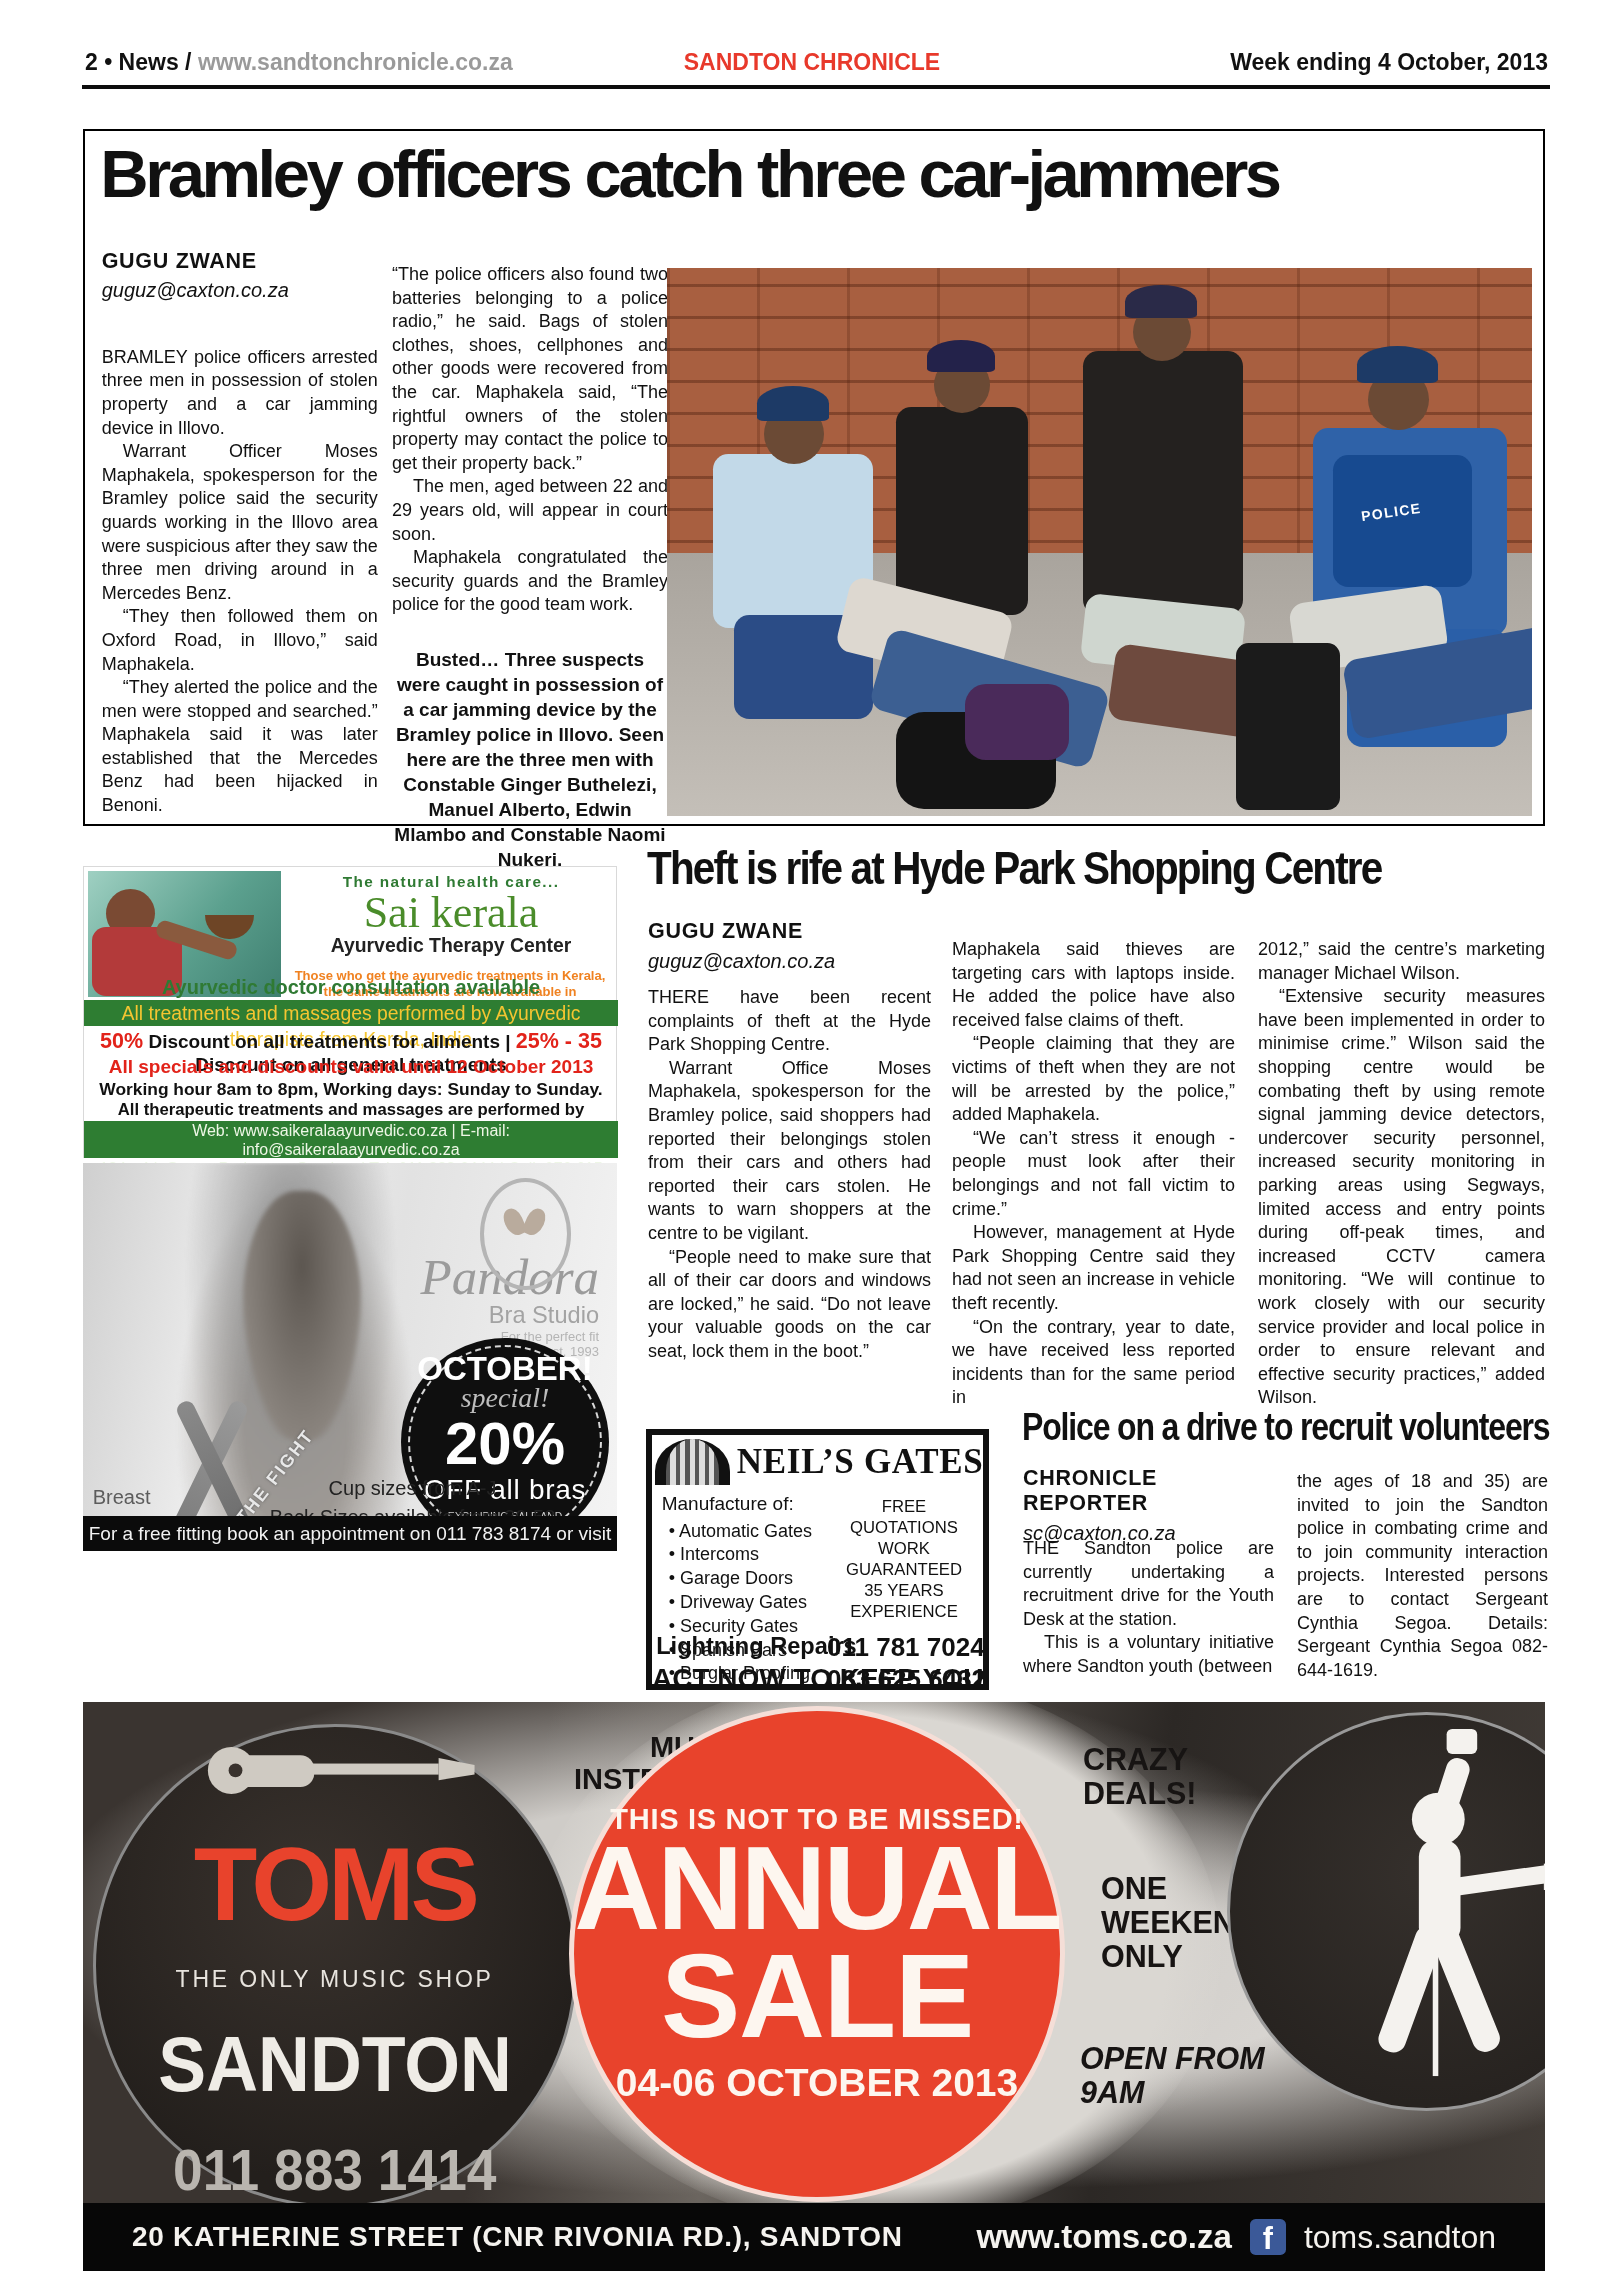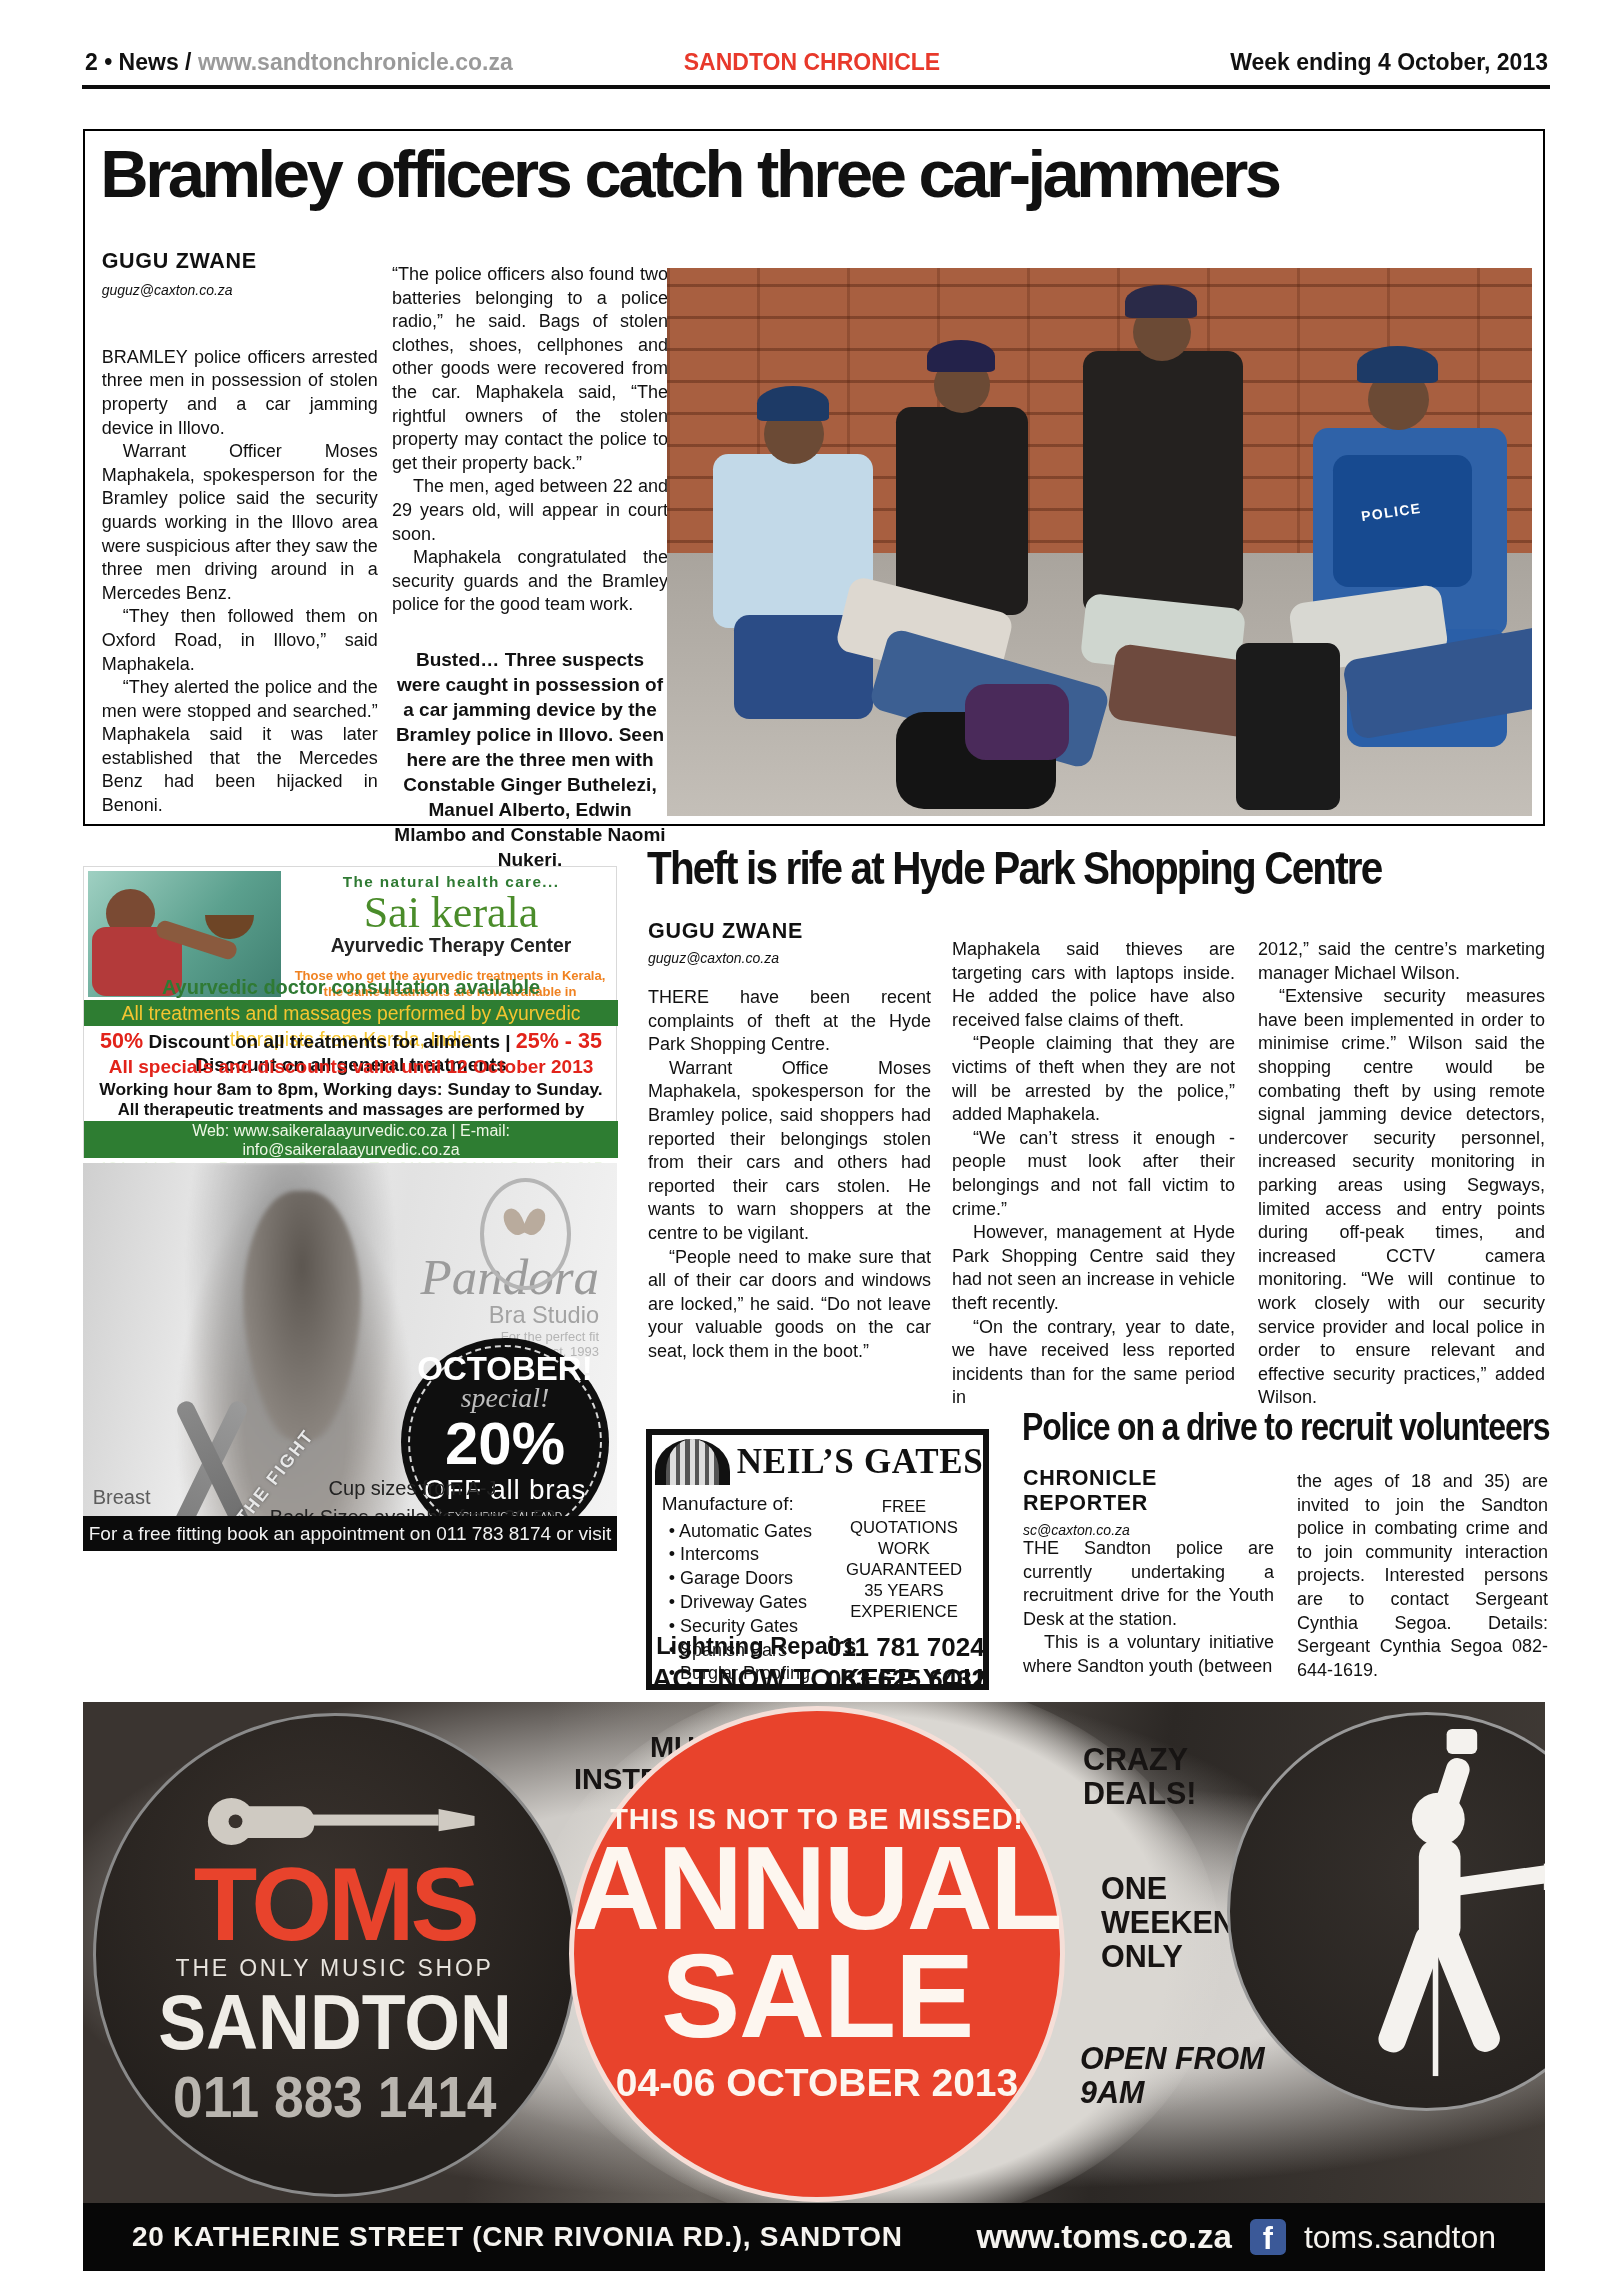--- a/index.html
+++ b/index.html
@@ -12,21 +12,21 @@
   #hdr-left{left:85px;}
   #hdr-left .site{color:#9a9a9a;}
   #hdr-center{left:0;right:0;text-align:center;color:#e8392b;}
   #hdr-right{right:76px;}
   #hdr-rule{left:82px;right:74px;top:85px;height:3.5px;background:#0d0d0d;}
 
   
   #a1{left:83px;top:129px;width:1462px;height:697px;border:2.1px solid #000;box-sizing:border-box;background:#fff;}
   #a1-headline{left:15.3px;top:4.2px;font-size:67px;font-weight:bold;letter-spacing:-3.5px;white-space:nowrap;}
   .byline{font-size:21.5px;font-weight:bold;letter-spacing:0.7px;}
-  .email{font-size:14px;font-style:italic;margin-top:5.6px;}
+  .email{font-size:20px;font-style:italic;margin-top:5.6px;}
   .bodycol{font-size:18px;line-height:23.6px;text-align:justify;}
   .bodycol p{margin:0;}
   .bodycol p + p{text-indent:21px;}
   #a1-col1{left:16.7px;top:119px;width:276px;}
   #a1-col1 .coltext{margin-top:43px;}
   #a1-col2{left:307px;top:132px;width:276px;}
   .caption{margin-top:30.5px;font-weight:bold;font-size:19px;line-height:25px;text-align:center;}
 
   
   #photo{left:582px;top:137px;width:865px;height:548px;overflow:hidden;background:#b8b3ac;}
@@ -132,23 +132,23 @@
   #a3-col2{left:1297px;top:1470px;width:251px;height:221px;overflow:hidden;}
 
   
   #toms{left:83px;top:1702px;width:1462px;height:569px;background:#16120f;overflow:hidden;}
   #toms-photo{position:absolute;inset:0;
     background:radial-gradient(ellipse at 42% 40%,#cfccc8 0 26%,transparent 55%),
                radial-gradient(ellipse at 66% 50%,#d8d5d1 0 20%,transparent 50%),
                linear-gradient(100deg,#3a3430 0 30%,#6b655f 45%,#2c2825 70%,#433d38 100%);}
   #toms-lightband{position:absolute;left:444px;top:-28px;width:694px;height:555px;border-radius:50%;
     background:radial-gradient(ellipse at 50% 50%,#dad7d2 0 60%,transparent 72%);}
-  #toms-circle{position:absolute;left:9.7px;top:11px;width:478px;height:478px;border-radius:50%;
+  #toms-circle{position:absolute;left:9.7px;top:22px;width:478px;height:478px;border-radius:50%;
     background:radial-gradient(circle at 45% 35%,#39322d,#231f1c 70%);border:3.5px solid #8a8a8a;
-    display:flex;flex-direction:column;align-items:center;justify-content:center;text-align:center;}
+    display:flex;flex-direction:column;align-items:center;justify-content:center;text-align:center;gap:31px;}
   #toms-brand{color:#e8432c;font-size:104px;font-weight:bold;letter-spacing:-4.2px;line-height:97px;}
   #toms-tag{color:#e8e4de;font-size:23px;letter-spacing:2.8px;margin-top:2.8px;}
   #toms-branch{color:#efece6;font-size:78px;font-weight:bold;letter-spacing:0px;line-height:81px;transform:scaleX(.92);}
   #toms-phone{color:#b9b5af;font-size:58px;font-weight:bold;transform:scaleX(.92);}
   .toms-label{position:absolute;color:#171413;font-weight:bold;text-align:center;line-height:1.12;}
   #tl-musical{left:491px;top:29px;width:208px;font-size:29px;text-align:right;}
   #tl-audio{left:486px;top:254px;width:194px;font-size:29px;text-align:right;}
   #tl-studio{left:528px;top:393px;width:153px;font-size:29px;text-align:right;}
   #tl-crazy{left:1000px;top:40px;width:167px;font-size:30.5px;text-align:left;}
   #tl-weekend{left:1018px;top:169px;width:180px;font-size:30.5px;text-align:left;}

